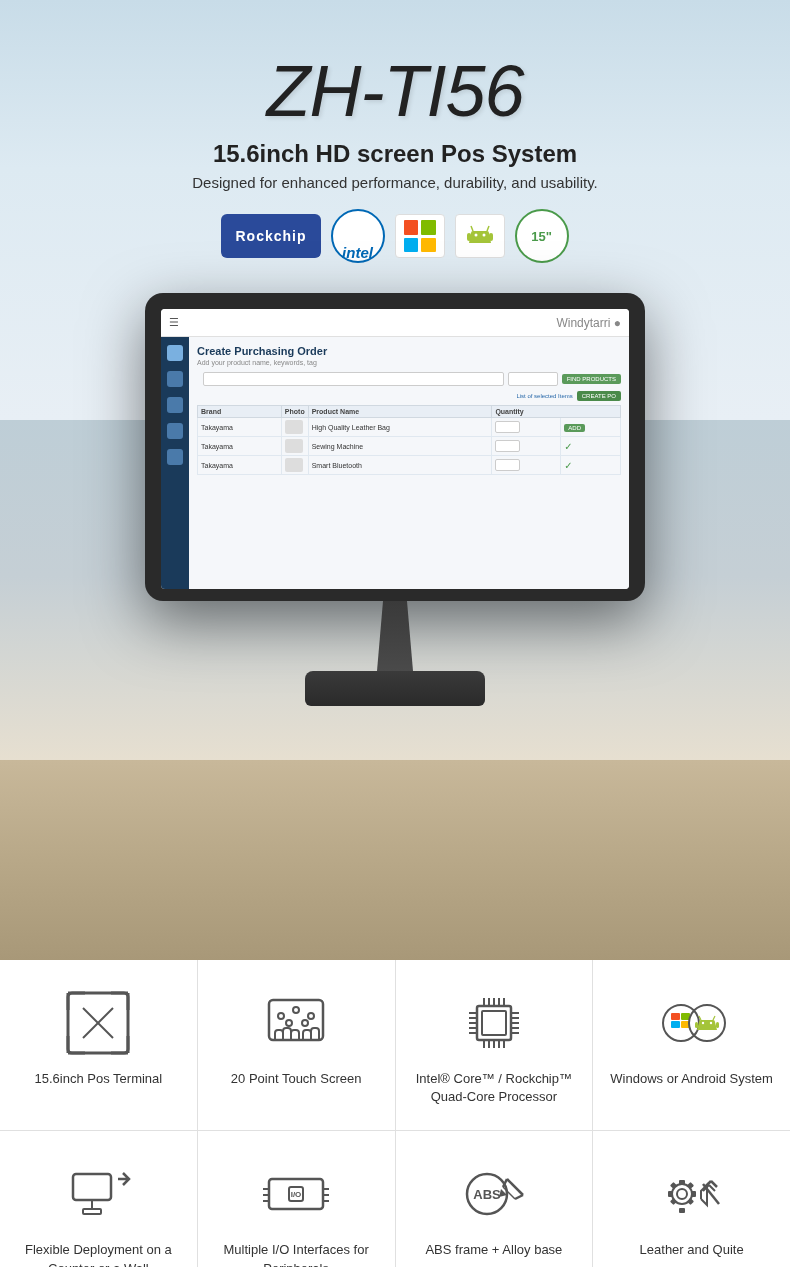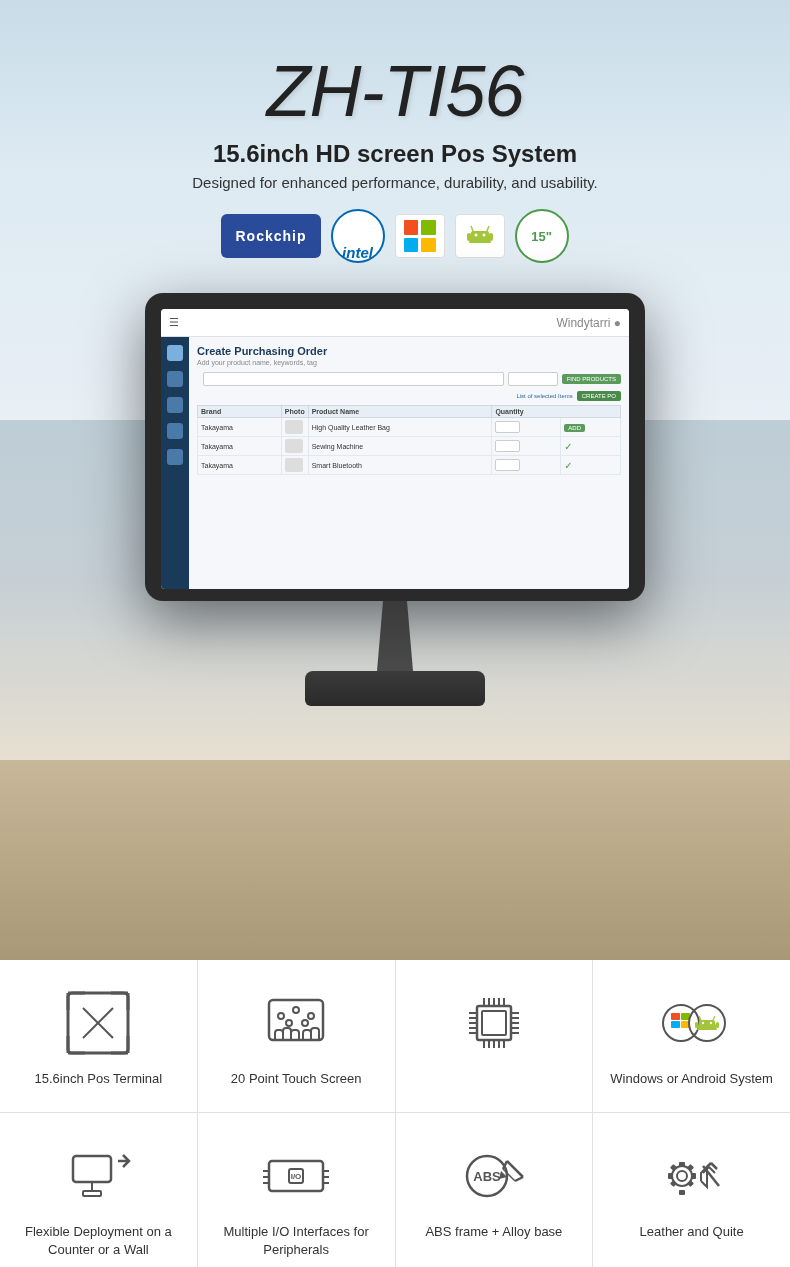--- a/index.html
+++ b/index.html
@@ -601,20 +601,21 @@
           <line x1="18" y1="40" x2="10" y2="40" stroke="#555" stroke-width="2"></line>
           <line x1="18" y1="45" x2="10" y2="45" stroke="#555" stroke-width="2"></line>
 
           <line x1="52" y1="25" x2="60" y2="25" stroke="#555" stroke-width="2"></line>
           <line x1="52" y1="30" x2="60" y2="30" stroke="#555" stroke-width="2"></line>
           <line x1="52" y1="35" x2="60" y2="35" stroke="#555" stroke-width="2"></line>
           <line x1="52" y1="40" x2="60" y2="40" stroke="#555" stroke-width="2"></line>
           <line x1="52" y1="45" x2="60" y2="45" stroke="#555" stroke-width="2"></line>
         </svg>
       </div>
+      <span class="feature-label">Intel® Core™ / Rockchip™ Quad-Core Processor</span>
     </div>
 
     <div class="feature-cell">
       <div class="feature-icon" style="gap:8px;">
         <svg width="70" height="70" viewBox="0 0 70 70">
 
           <circle cx="24" cy="35" r="18" fill="none" stroke="#555" stroke-width="2"></circle>
           <g transform="translate(14, 25)">
             <rect x="0" y="0" width="9" height="7" rx="1" fill="#f35022"></rect>
             <rect x="10" y="0" width="9" height="7" rx="1" fill="#80bb00"></rect>

